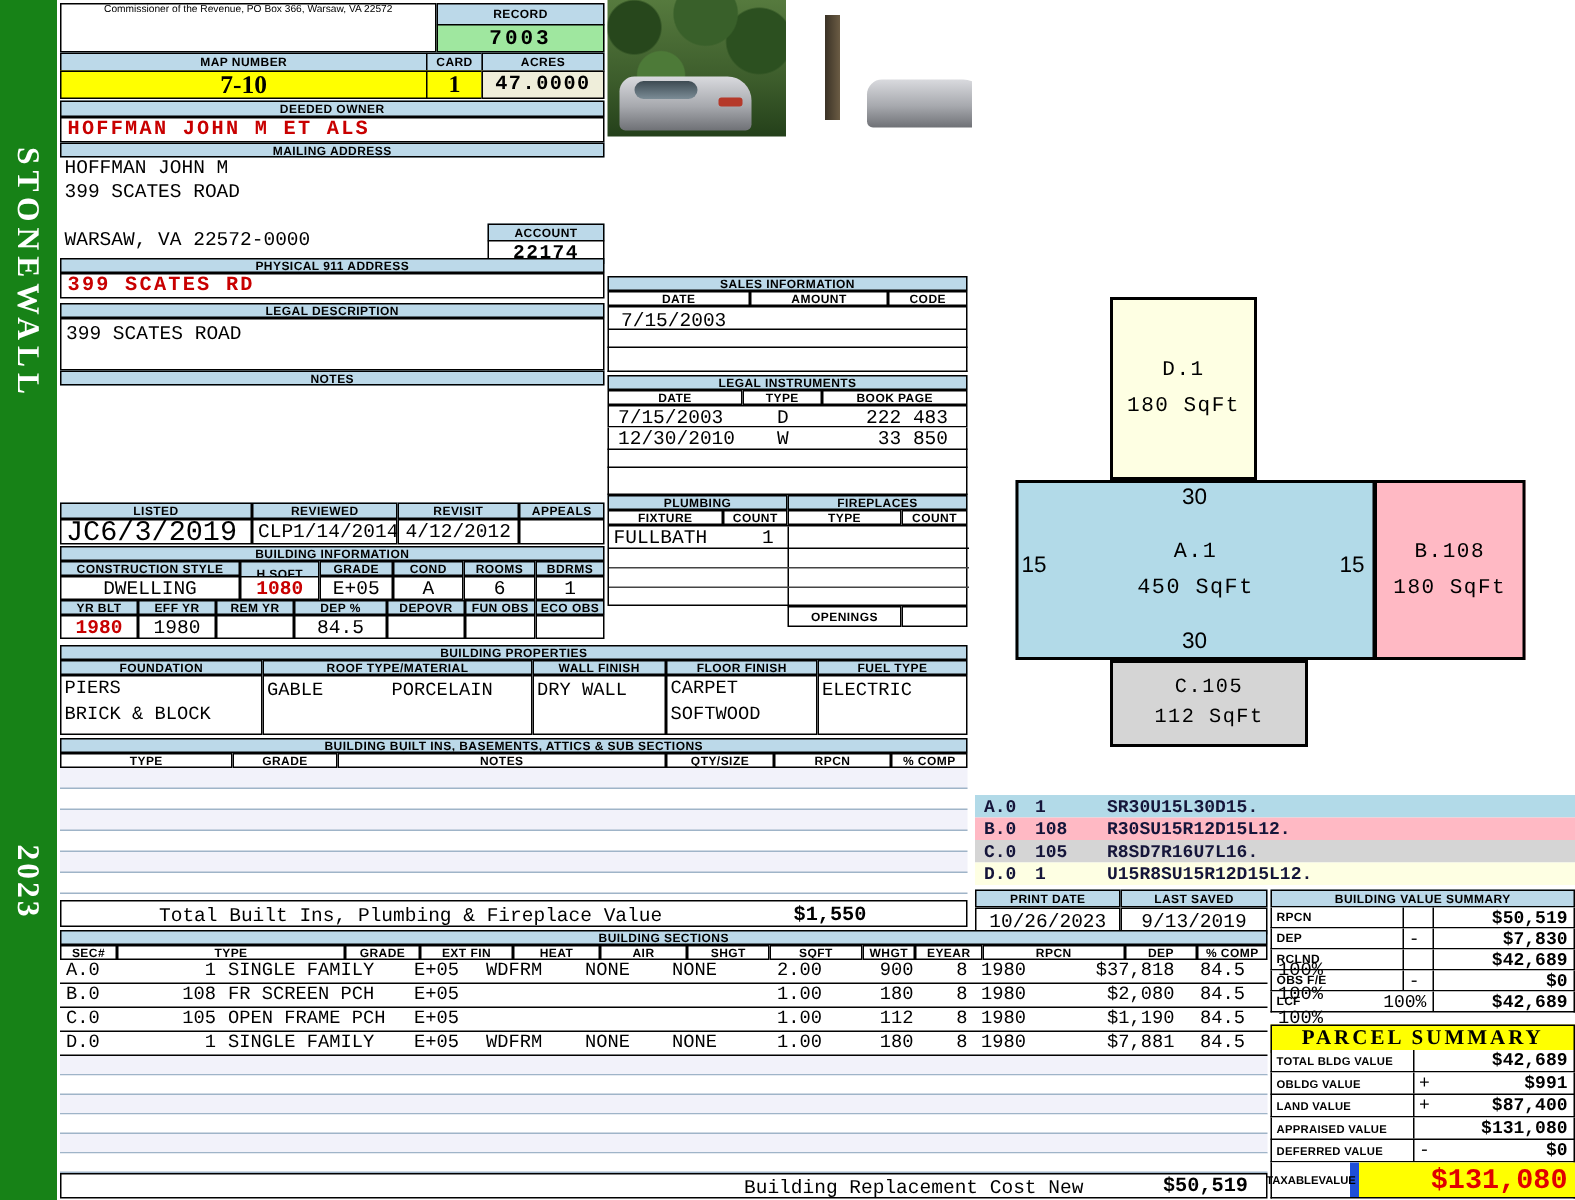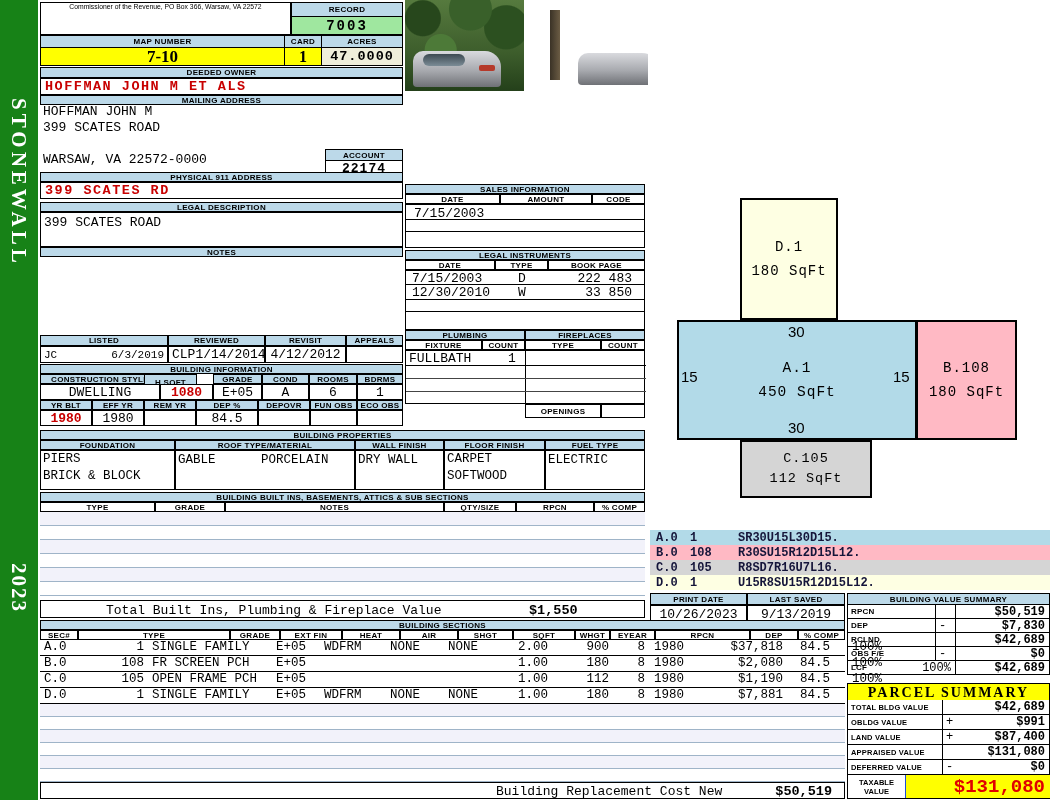--- a/index.html
+++ b/index.html
@@ -73,34 +73,34 @@
   <div class="bx" style="left:40px;top:212px;width:363px;height:35px">
     <div class="m" style="font-size:13px;padding:2px 0 0 3px">399 SCATES ROAD</div>
   </div>
 
   <div class="bar" style="left:40px;top:247px;width:363px;height:10px">NOTES</div>
 
   <div class="bar" style="left:40px;top:335px;width:128px;height:11px">LISTED</div>
   <div class="bar" style="left:168px;top:335px;width:97px;height:11px">REVIEWED</div>
   <div class="bar" style="left:265px;top:335px;width:81px;height:11px">REVISIT</div>
   <div class="bar" style="left:346px;top:335px;width:57px;height:11px">APPEALS</div>
-  <div class="bx m" style="left:40px;top:346px;width:128px;height:17px;display:flex;align-items:center;justify-content:space-between;padding:0 3px;font-size:11px">
+  <div class="bx m" style="left:40px;top:346px;width:128px;height:17px;display:flex;align-items:center;padding:0 3px;font-size:19px">
     <span>JC</span>
       <span>6/3/2019</span>
   </div>
   <div class="bx m" style="left:168px;top:346px;width:97px;height:17px;display:flex;align-items:center;justify-content:space-between;padding:0 3px;font-size:13px">
     <span>CLP</span>
       <span>1/14/2014</span>
   </div>
   <div class="bx ctr m" style="left:265px;top:346px;width:81px;height:17px;font-size:13px">4/12/2012</div>
   <div class="bx" style="left:346px;top:346px;width:57px;height:17px"></div>
 
   <div class="bar" style="left:40px;top:364px;width:363px;height:10px">BUILDING INFORMATION</div>
   <div class="bar" style="left:40px;top:374px;width:120px;height:10px">CONSTRUCTION STYLE</div>
-  <div class="bar" style="left:144px;top:374px;width:53px;height:16px">H SQFT</div>
+  <div class="bar" style="left:160px;top:374px;width:53px;height:16px">H SQFT</div>
   <div class="bar" style="left:213px;top:374px;width:49px;height:10px">GRADE</div>
   <div class="bar" style="left:262px;top:374px;width:47px;height:10px">COND</div>
   <div class="bar" style="left:309px;top:374px;width:48px;height:10px">ROOMS</div>
   <div class="bar" style="left:357px;top:374px;width:46px;height:10px">BDRMS</div>
   <div class="bx ctr m" style="left:40px;top:384px;width:120px;height:16px;font-size:13px">DWELLING</div>
   <div class="bx ctr m b red" style="left:160px;top:384px;width:53px;height:16px;font-size:13px">1080</div>
   <div class="bx ctr m" style="left:213px;top:384px;width:49px;height:16px;font-size:13px">E+05</div>
   <div class="bx ctr m" style="left:262px;top:384px;width:47px;height:16px;font-size:13px">A</div>
   <div class="bx ctr m" style="left:309px;top:384px;width:48px;height:16px;font-size:13px">6</div>
   <div class="bx ctr m" style="left:357px;top:384px;width:46px;height:16px;font-size:13px">1</div>
@@ -395,20 +395,20 @@
     <span class="lab" style="width:95px;font-size:7.5px">APPRAISED VALUE</span>
     <span class="sgn" style="width:20px"></span>
     <span class="val" style="width:88px;border-left:none">$131,080</span>
   </div>
   <div class="sumrow" style="left:847px;top:760px;width:203px;height:15px;border:1px solid #000;border-top:none">
     <span class="lab" style="width:95px;font-size:7.5px">DEFERRED VALUE</span>
     <span class="sgn" style="width:20px">-</span>
     <span class="val" style="width:88px;border-left:none">$0</span>
   </div>
   <div class="bx" style="left:847px;top:775px;width:203px;height:24px;border-top:none">
-    <div style="position:absolute;left:0;top:0;width:58px;height:100%;background:#fff;border-right:1px solid #1d4ed8;display:flex;flex-direction:column;align-items:center;justify-content:center;font:bold 7.5px 'Liberation Sans',sans-serif;line-height:9px">
+    <div style="position:absolute;left:0;top:0;width:58px;height:100%;background:#fff;border-right:6px solid #1d4ed8;display:flex;flex-direction:row;align-items:center;justify-content:center;font:bold 7.5px 'Liberation Sans',sans-serif;line-height:9px">
       <span>TAXABLE</span>
       <span>VALUE</span>
     </div>
     <div class="m b red" style="position:absolute;left:58px;top:0;width:145px;height:100%;background:#FFFF00;display:flex;align-items:center;justify-content:flex-end;padding-right:6px;font-size:19px;color:#E00000">$131,080</div>
   </div>
 
 </div>
 
 </body></html>

